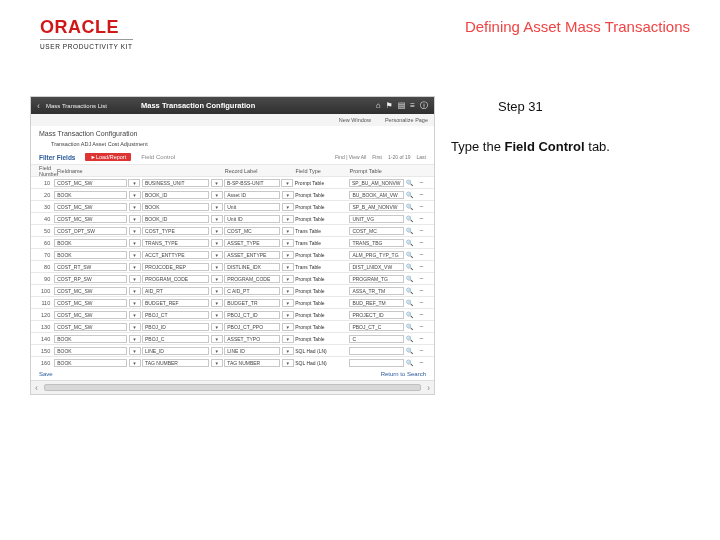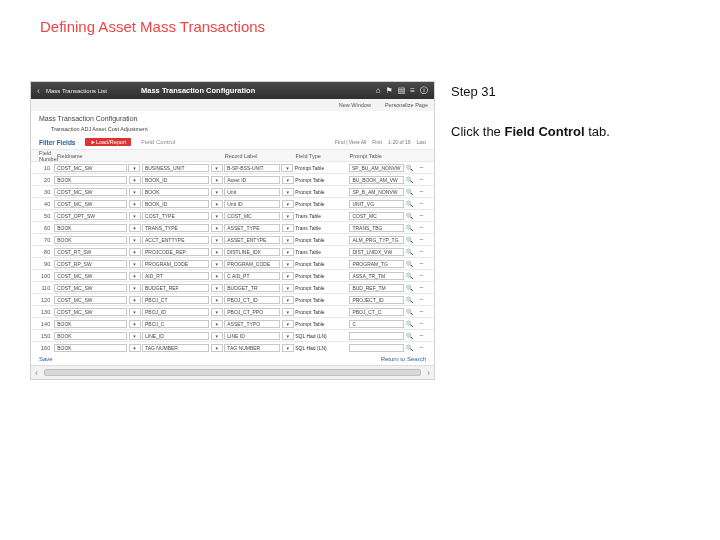--- a/index.html
+++ b/index.html
@@ -9,21 +9,21 @@
   .header { display: flex; justify-content: space-between; align-items: flex-start; padding: 18px 30px 6px 40px; }
   .logo-block { display: flex; flex-direction: column; }
   .oracle-logo { font-family: Arial, sans-serif; font-weight: bold; color: #d11818; font-size: 18px; letter-spacing: 0.5px; line-height: 1; }
   .oracle-sub { font-size: 6.5px; color: #222; letter-spacing: 0.6px; margin-top: 3px; border-top: 1px solid #999; padding-top: 3px; }
   .page-title { font-size: 15px; color: #ef4444; }
 
   
   .main { display: flex; padding: 40px 30px 0 30px; gap: 16px; align-items: flex-start; }
   .shot-wrap { width: 405px; border: 1px solid #d0d0d0; }
   .instr { flex: 1; font-size: 13px; color: #111; line-height: 1.7; }
-  .instr .step { margin-bottom: 18px; }
+  .instr .step { margin-bottom: 18px; margin-left: 47px; }
   .instr b { font-weight: bold; }
 
   
   .shot { width: 100%; font-size: 6px; background: #fff; color: #333; }
   .shot-top { background: linear-gradient(#4a4a4a,#2f2f2f); color: #eee; display: flex; align-items: center; height: 17px; padding: 0 6px; justify-content: space-between; }
   .shot-top-left { display: flex; align-items: center; gap: 6px; }
   .back-chev { font-size: 9px; color: #ccc; }
   .shot-title-white { color: #fff; font-weight: bold; font-size: 7.5px; margin-left: 28px; }
   .shot-top-icons { display: flex; gap: 5px; align-items: center; }
   .shot-top-icons span { font-size: 8px; color: #eee; }
@@ -58,20 +58,24 @@
   .grid-foot { display: flex; align-items: center; justify-content: space-between; padding: 3px 8px; font-size: 6px; color: #2b5b9b; }
 
   .scroll-h { height: 14px; background: #f2f2f2; border-top: 1px solid #ddd; display: flex; align-items: center; justify-content: space-between; padding: 0 4px; }
   .scroll-h .arr { font-size: 9px; color: #888; }
   .scroll-h .thumb { flex: 1; margin: 0 6px; height: 7px; background: #d8d8d8; border: 1px solid #c0c0c0; border-radius: 2px; }
 </style>
 </head>
 <body>
 
 <div class="header">
+  <div class="logo-block">
+    <div class="oracle-logo">ORACLE</div>
+    <div class="oracle-sub">USER PRODUCTIVITY KIT</div>
+  </div>
   <div class="page-title">Defining Asset Mass Transactions</div>
 </div>
 
 <div class="main">
 
   <div class="shot-wrap">
     <div class="shot">
 
       <div class="shot-top">
         <div class="shot-top-left">
@@ -471,17 +475,17 @@
         <div class="thumb"></div>
         <span class="arr">›</span>
       </div>
 
     </div>
   </div>
 
   <div class="instr">
     <div class="step">Step 31</div>
     <div>
-      <span>Click the </span><b>Field Control</b><span> tab.</span>
+      <span>Type the </span><b>Field Control</b><span> tab.</span>
     </div>
   </div>
 
 </div>
 
 </body></html>

